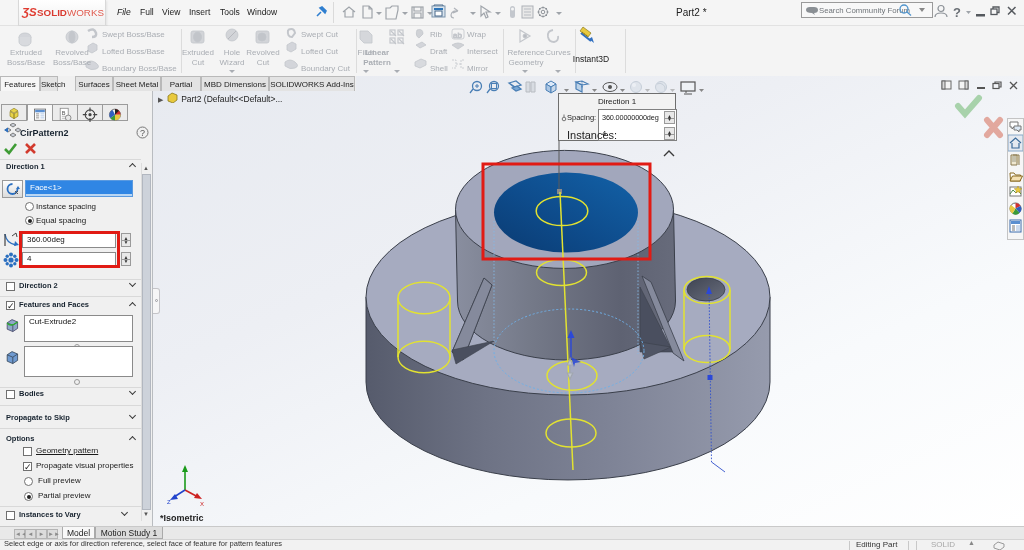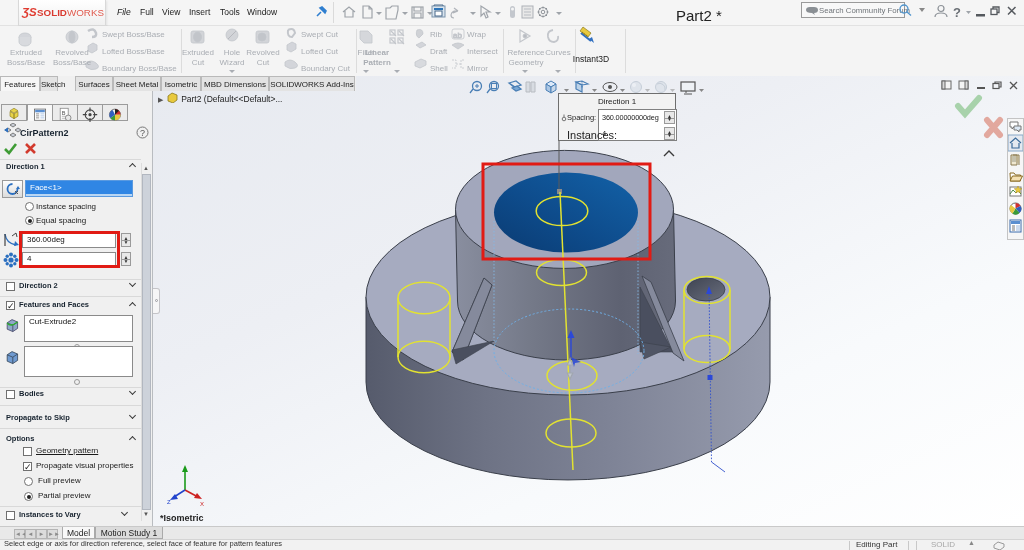--- a/index.html
+++ b/index.html
@@ -100,23 +100,23 @@
           <rect x="182" y="3" width="11" height="12"></rect>
           <path d="M184 6 h7 M184 9 h7 M184 12 h7" stroke="#b8bcc2"></path>
         </g>
 <g stroke="#8d9298" fill="none">
           <circle cx="203" cy="9" r="4.5"></circle>
           <circle cx="203" cy="9" r="1.8"></circle>
           <path d="M203 3.5 v2 M203 12.5 v2 M197.5 9 h2 M206.5 9 h2 M199 5 l1.4 1.4 M205.6 11.6 l1.4 1.4 M207 5 l-1.4 1.4 M200.4 11.6 L199 13"></path>
         </g>
 </svg>
     </div>
-<div class="abs" style="left:640px;top:7px;font-size:15px;color:#222;padding-left:36px;">Part2 *</div>
-
-<div class="abs" style="left:801px;top:2px;width:104px;height:16px;background:#f8f8f8;border:1px solid #9a9a9a;">
+<div class="abs" style="left:640px;top:7px;font-size:10px;color:#222;padding-left:36px;">Part2 *</div>
+
+<div class="abs" style="left:801px;top:2px;width:132px;height:16px;background:#f8f8f8;border:1px solid #9a9a9a;">
   <svg width="126" height="14">
         <path d="M4 7 q0 -3 4 -3 h4 q4 0 4 3 q0 3 -4 3 l1 2 l-3 -2 q-6 0 -6 -3z" fill="#8a8f94"></path>
         <text x="17" y="10" font-size="7.8" fill="#6f7479">Search Community Forum</text>
         <circle cx="102" cy="6" r="4" fill="none" stroke="#4f94cd" stroke-width="1.3"></circle>
         <path d="M105 9 l4 3.5" stroke="#4f94cd" stroke-width="1.3"></path>
         <path d="M117 5 l3 4 l3 -4z" fill="#888"></path>
       </svg>
 </div>
 <div class="abs" id="winbtns">
       <svg width="90" height="20" style="position:absolute;left:930px;top:3px;">
@@ -216,21 +216,21 @@
 <div class="rsep" style="left:575px;"></div>
 <div style="position:absolute;left:568px;top:28px;width:46px;font-size:8.5px;color:#222;text-align:center;">Instant3D</div>
 <div class="rsep" style="left:625px;"></div>
 </div>
 
 <div class="abs" id="tabrow">
 <div class="rtab active" style="left:0px;width:40px;">Features</div>
 <div class="rtab" style="left:40px;width:18px;">Sketch</div>
 <div class="rtab" style="left:75px;width:38px;">Surfaces</div>
 <div class="rtab" style="left:113px;width:48px;">Sheet Metal</div>
-<div class="rtab" style="left:161px;width:40px;">Isometric</div>
+<div class="rtab" style="left:161px;width:40px;">Partial</div>
 <div class="rtab" style="left:201px;width:68px;">MBD Dimensions</div>
 <div class="rtab" style="left:269px;width:86px;">SOLIDWORKS Add-Ins</div>
 </div>
 
 <div class="abs" id="panel">
 <div class="ptab" style="left:1px;"><svg width="24" height="22">
           <path d="M7 6 l5 -3 l5 3 l-5 3z M7 7 v6 l5 3 v-6z M17 7 v6 l-5 3 v-6z" fill="#e8d44a" stroke="#8a7a20" stroke-width="0.8"></path>
         </svg></div>
 <div class="ptab active" style="left:27px;"><svg width="24" height="22">
           <rect x="5" y="4" width="14" height="14" fill="#fff" stroke="#666"></rect>

